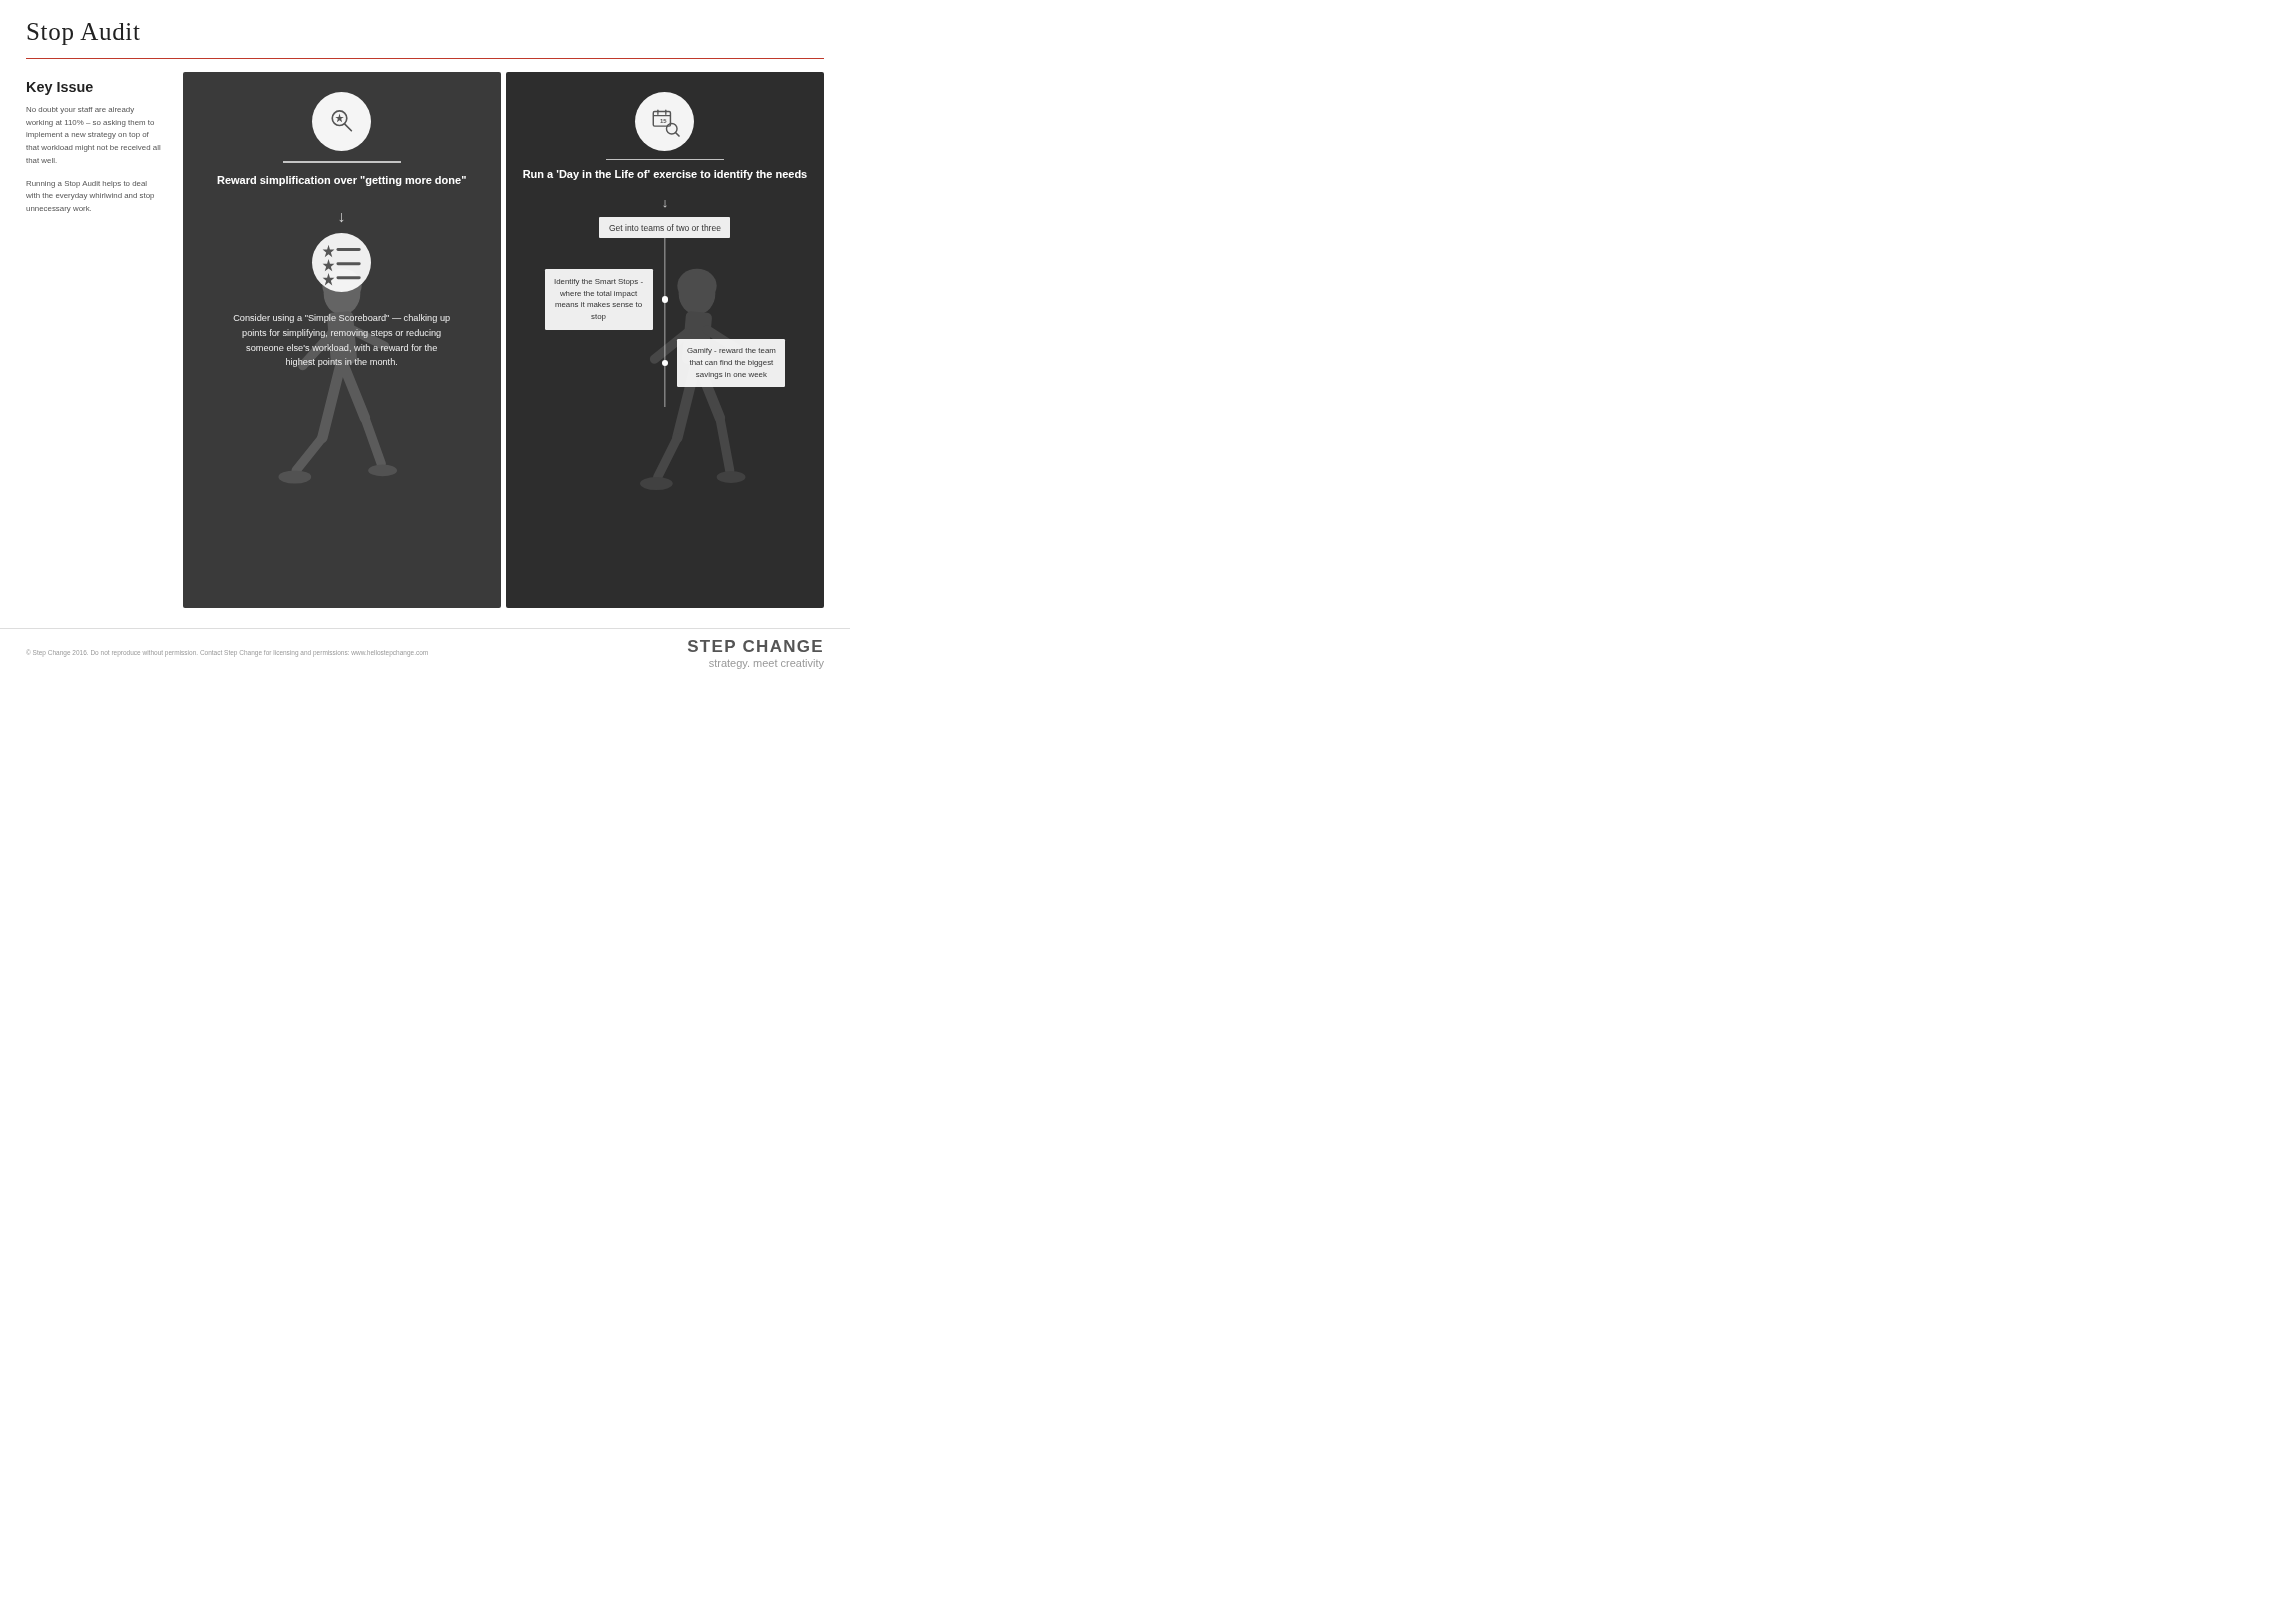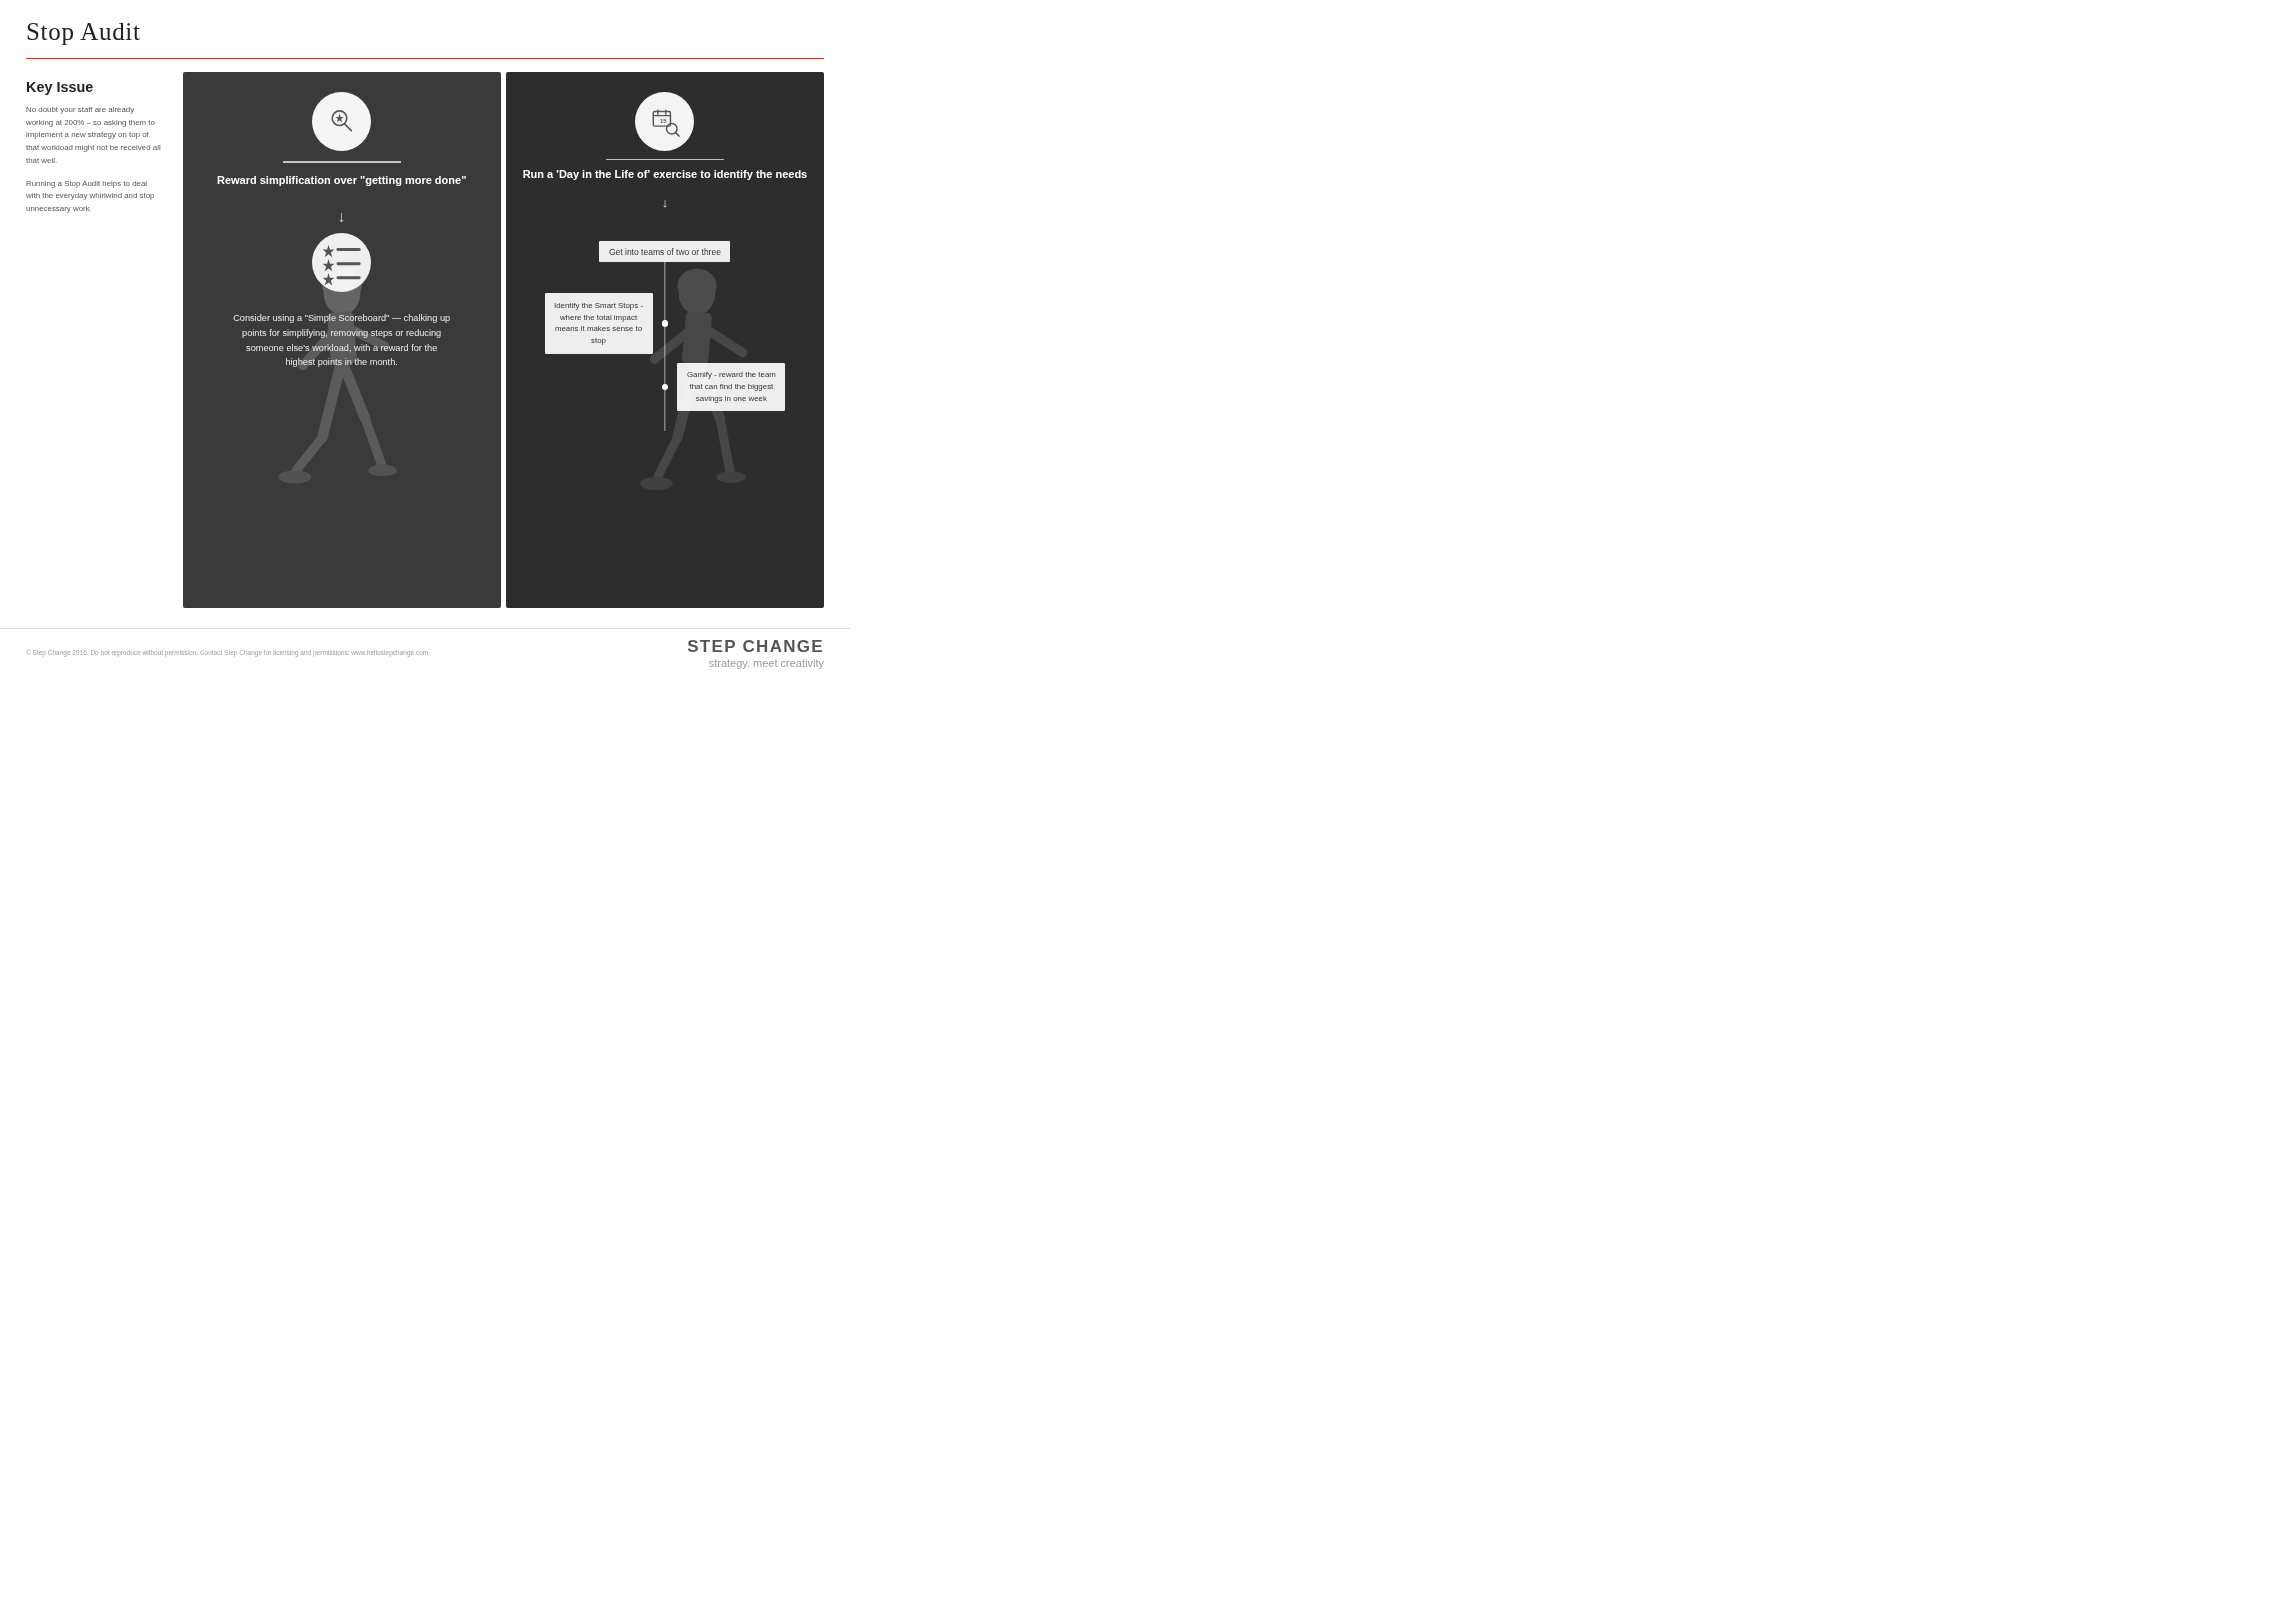--- a/index.html
+++ b/index.html
@@ -174,21 +174,20 @@
 
     
     .right-panel-content {
       position: relative;
       z-index: 2;
       padding: 19.6px 13px;
       height: 100%;
       display: flex;
       flex-direction: column;
       align-items: center;
-      gap: 24px;
     }
 
     .flow-box {
       background: rgba(255,255,255,0.92);
       color: #333;
       font-family: 'Arial', sans-serif;
       font-size: 7.9px;
       line-height: 1.5;
       padding: 6.5px 7.9px;
       text-align: center;
@@ -295,21 +294,21 @@
 
 <div class="header">
   <h1 class="header-title">Stop Audit</h1>
 </div>
 <div class="header-rule"></div>
 
 <div class="main-layout">
 
   <div class="sidebar">
     <h2 class="sidebar-heading">Key Issue</h2>
-    <p class="sidebar-text">No doubt your staff are already working at 200% – so asking them to implement a new strategy on top of that workload might not be received all that well.</p>
+    <p class="sidebar-text">No doubt your staff are already working at 110% – so asking them to implement a new strategy on top of that workload might not be received all that well.</p>
     <p class="sidebar-text">Running a Stop Audit helps to deal with the everyday whirlwind and stop unnecessary work.</p>
   </div>
 
   <div class="panels-container">
 
     <div class="panel panel-left">
 
       <div class="panel-bg">
         <svg viewBox="0 0 300 600" class="skater-figure">
 

